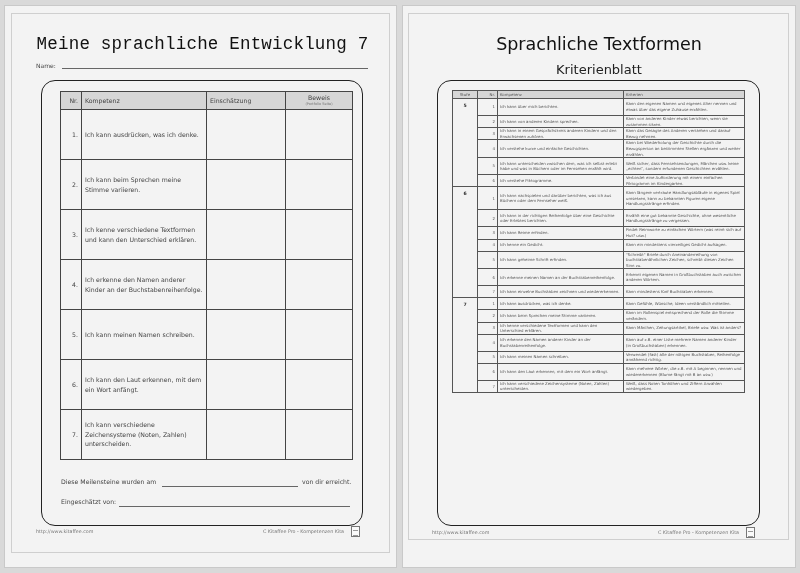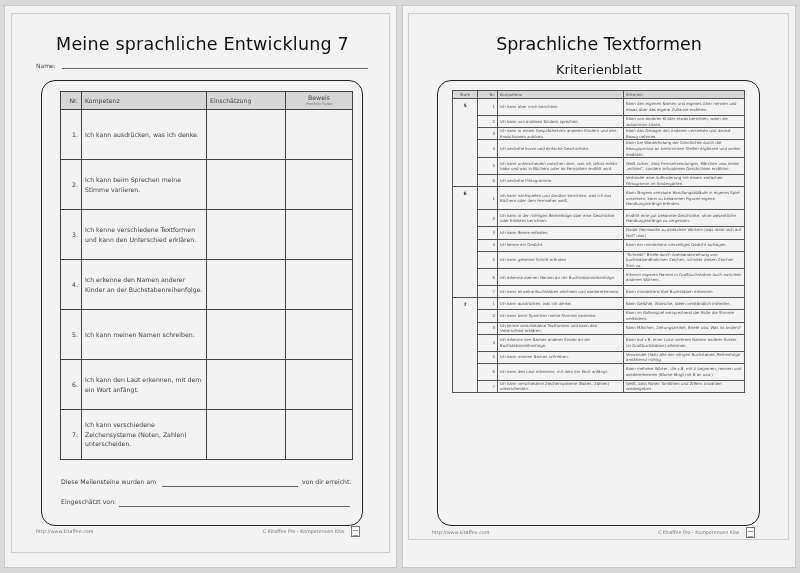--- a/index.html
+++ b/index.html
@@ -22,21 +22,21 @@
   .doc-icon { position:absolute; width:9px; height:11px; border:1px solid #777; background:#fafafa; box-sizing:border-box; }
   .doc-icon::after { content:""; position:absolute; left:1px; right:1px; top:3px; height:4px; border-top:1px solid #999; border-bottom:1px solid #999; }
 </style>
 </head>
 <body>
 
 <div class="page" style="left:4px; top:5px; width:393px; height:563px;">
   <div class="page-inner" style="left:6px; top:7px; width:379px; height:540px;"></div>
 </div>
 
-<div class="title" style="left:10px; width:385px; top:34px; font-size:17.5px; letter-spacing:0.2px;">Meine sprachliche Entwicklung 7</div>
+<div class="title" style="left:10px; width:385px; top:34px; font-size:17.5px; letter-spacing:0.2px;font-family:Liberation Mono, monospace;">Meine sprachliche Entwicklung 7</div>
 
 <div class="line-label" style="left:36px; top:62px; font-size:6px;">Name:</div>
 <div class="uline" style="left:62px; top:68px; width:306px;"></div>
 
 <div class="rbox" style="left:41px; top:80px; width:322px; height:446px;"></div>
 
 <table class="lt" style="left:60px; top:91px; width:292px;">
   <colgroup>
       <col style="width:21px">
       <col style="width:125px">

